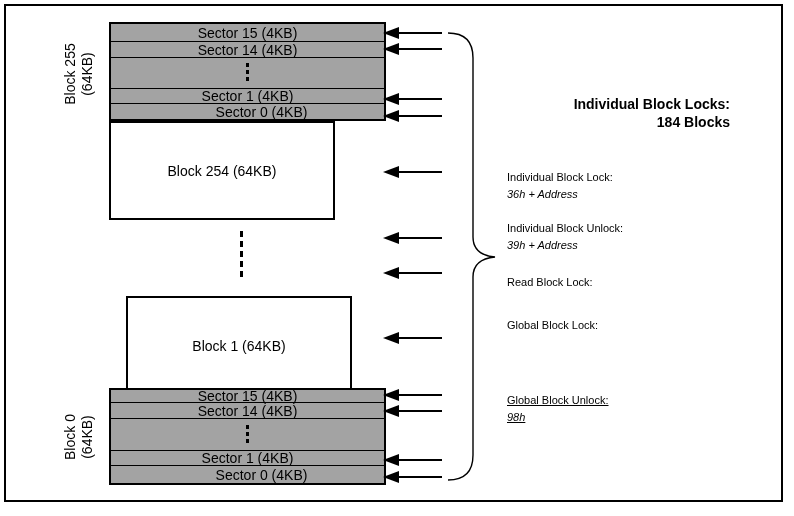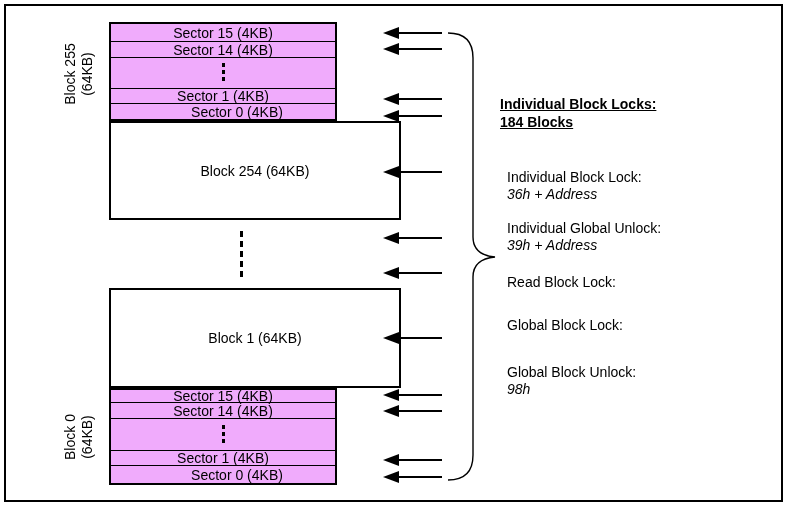--- a/index.html
+++ b/index.html
@@ -1,57 +1,57 @@
 <!DOCTYPE html>
 <html><head>
 <meta charset="utf-8">
 <style>
   html,body { margin:0; padding:0; background:#ffffff; }
   body { width:794px; height:516px; font-family:"Liberation Sans", sans-serif; color:#000; }
   .canvas { position:relative; width:794px; height:516px; background:#fff; overflow:hidden; }
   .frame { position:absolute; left:4px; top:4px; width:779px; height:498px; border:2px solid #000; box-sizing:border-box; }
 
   
-  .sector-group { position:absolute; left:109px; width:228px; border:2px solid #000; box-sizing:border-box; background:#f0abfc;text-align:center; }
+  .sector-group { position:absolute; left:109px; width:277px; border:2px solid #000; box-sizing:border-box; background:#a3a3a3;text-align:center; }
   #top-group { top:22px; height:99px; }
   #bottom-group { top:388px; height:97px; }
   .sector-row { box-sizing:border-box; border-bottom:1px solid #000; display:flex; align-items:center; justify-content:center; font-size:14px; }
   .sector-row.last { border-bottom:none;padding-left:28px; }
   .ellipsis-row { box-sizing:border-box; border-bottom:1px solid #000; display:flex; align-items:center; justify-content:center; }
   .vdots { width:3px; height:20px; background:repeating-linear-gradient(to bottom, #000 0 4px, transparent 4px 7px); }
 
   
-  .big-block { position:absolute; left:109px; width:292px; border:2px solid #000; box-sizing:border-box; display:flex; align-items:center; justify-content:center; font-size:14px; background:#fff; }
+  .big-block { position:absolute; left:109px; width:226px; border:2px solid #000; box-sizing:border-box; display:flex; align-items:center; justify-content:center; font-size:14px; background:#fff; }
   #block-254 { top:121px; height:99px; }
-  #block-1 { top:288px; height:100px; }
+  #block-1 { top:296px; height:100px;margin-left:17px; }
 
   
   .gap-dashes { position:absolute; left:240px; top:231px; width:3px; height:50px;
                 background:repeating-linear-gradient(to bottom, #000 0 6px, transparent 6px 10px); }
 
   
   .vlabel { position:absolute; width:100px; height:40px; transform:rotate(-90deg); text-align:center; font-size:14px; line-height:17px; }
   #vlabel-255 { left:32px; top:54px; }
   #vlabel-0 { left:32px; top:417px; }
 
   
   .arrow { position:absolute; left:383px; width:60px; height:12px; }
   .arrow .head { position:absolute; left:0; top:0; width:0; height:0;
                  border-top:6px solid transparent; border-bottom:6px solid transparent; border-right:16px solid #000; }
   .arrow .shaft { position:absolute; left:14px; top:5px; width:45px; height:2px; background:#000; }
 
   
   .brace { position:absolute; left:440px; top:25px; }
 
   
-  .legend-heading { position:absolute; left:500px; top:95px; width:230px; text-align:left;
-                    font-weight:bold; font-size:14px; line-height:18px;text-decoration:underline; }
-  .cmd { position:absolute; left:507px; font-size:14px; line-height:17px; }
+  .legend-heading { position:absolute; left:500px; top:95px; width:230px; text-align:right;
+                    font-weight:bold; font-size:14px; line-height:18px; }
+  .cmd { position:absolute; left:507px; font-size:11px; line-height:17px; }
   .cmd .code { font-style:italic; }
-  #cmd-0 { top:169px; } #cmd-1 { top:220px; } #cmd-2 { top:274px; } #cmd-3 { top:317px; } #cmd-4 { top:364px; }
+  #cmd-0 { top:169px; } #cmd-1 { top:220px; } #cmd-2 { top:274px; } #cmd-3 { top:317px; } #cmd-4 { top:392px;text-decoration:underline; }
 </style>
 </head>
 <body>
 
 <div class="canvas">
   <div class="frame"></div>
 
   <div class="vlabel" id="vlabel-255">
     <div>Block 255</div>
     <div>(64KB)</div>
@@ -143,21 +143,21 @@
   <div class="legend-heading">
     <div>Individual Block Locks:</div>
     <div>184 Blocks</div>
   </div>
 
   <div class="cmd" id="cmd-0">
     <div>Individual Block Lock:</div>
     <div class="code">36h + Address</div>
   </div>
   <div class="cmd" id="cmd-1">
-    <div>Individual Global Unlock:</div>
+    <div>Individual Block Unlock:</div>
     <div class="code">39h + Address</div>
   </div>
   <div class="cmd" id="cmd-2">
     <div>Read Block Lock:</div>
   </div>
   <div class="cmd" id="cmd-3">
     <div>Global Block Lock:</div>
   </div>
   <div class="cmd" id="cmd-4">
     <div>Global Block Unlock:</div>

